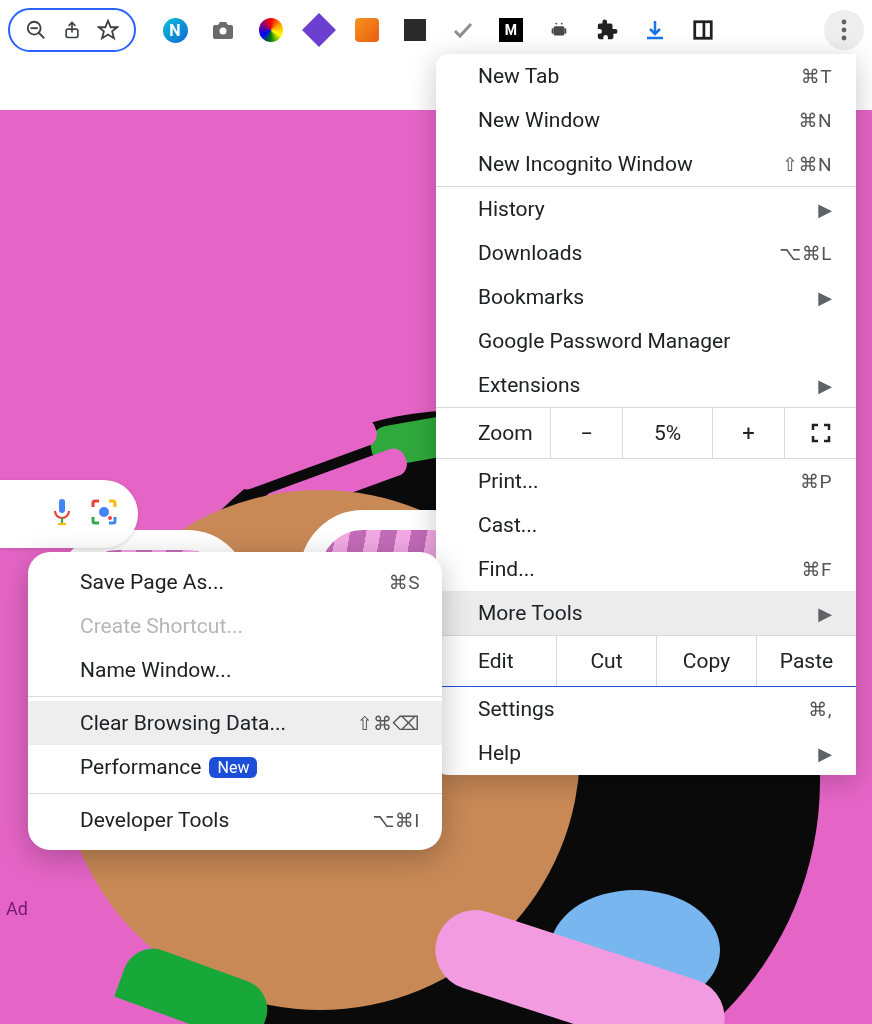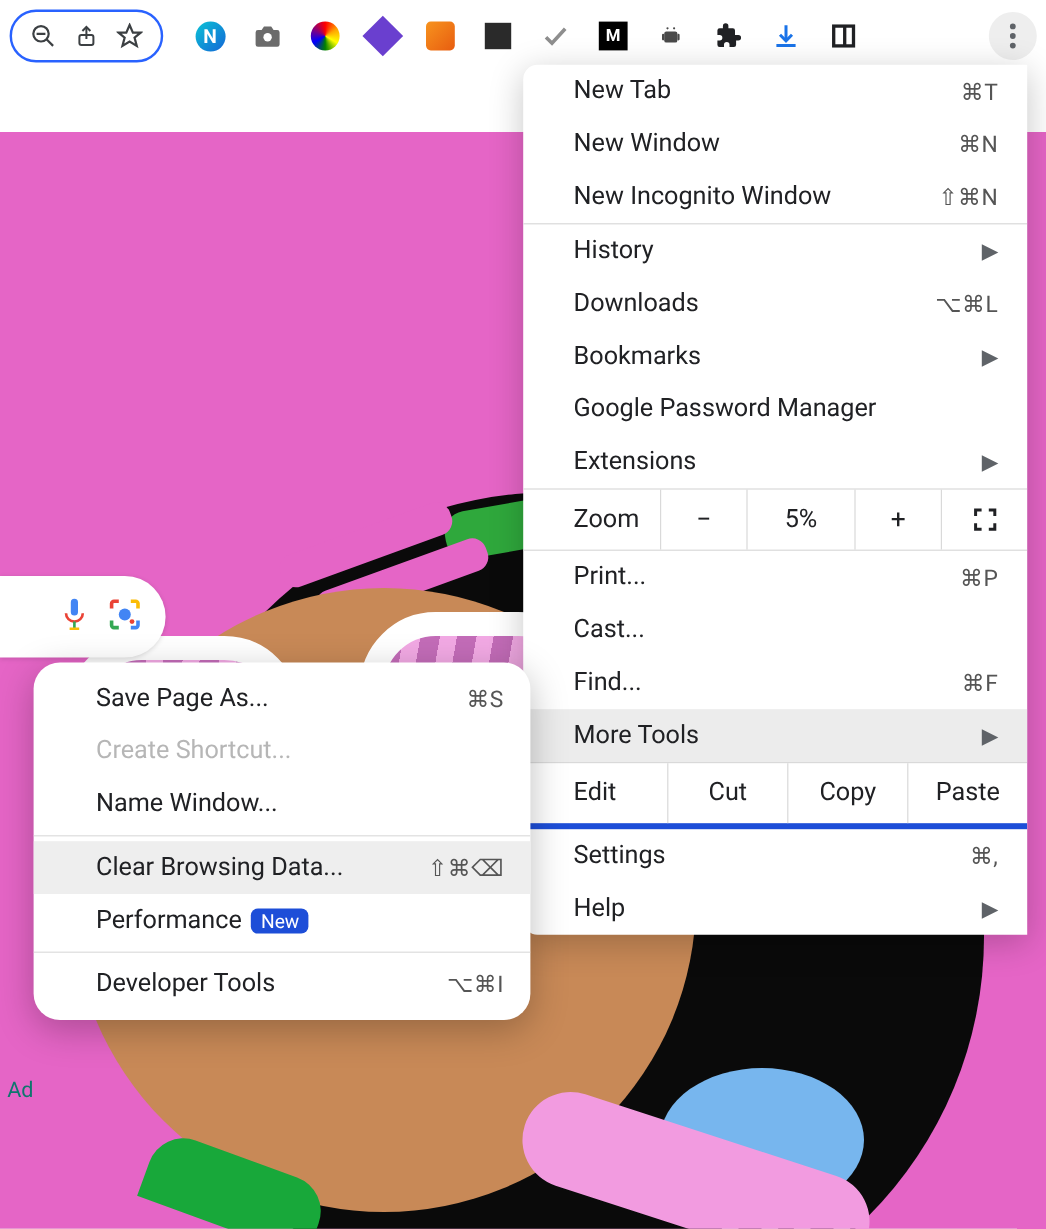--- a/index.html
+++ b/index.html
@@ -152,21 +152,21 @@
 }
 .blue-blob { position:absolute; top:780px; left:550px; width:170px; height:120px; background:#77b6ee; border-radius:50%; }
 .earring1 { position:absolute; top:880px; left:600px; width:50px; height:50px; border:12px solid #fff; border-radius:50%; }
 .earring2 { position:absolute; top:880px; left:660px; width:50px; height:50px; border:12px solid #fff; border-radius:50%; }
 .pink-bot { position:absolute; bottom:0; left:430px; width:300px; height:80px; background:#f29be0; border-radius:40px; transform:rotate(18deg);}
 
 .ad-text {
   position: absolute;
   left: 6px;
   top: 838px;
-  color: #0f766e;
+  color: #701a75;
   font-size: 18px;
 }
 
 
 .search-pill {
   position: absolute;
   top: 480px;
   left: 0;
   width: 138px;
   height: 68px;
@@ -219,21 +219,21 @@
   border-left:1px solid #d9d9d9;
   height: 50px;
   font-size:22px;
   cursor:pointer;
 }
 .zoom-row .zval { width:90px; border-left:1px solid #d9d9d9; display:flex;align-items:center;justify-content:center;height:50px;}
 
 .edit-row {
   display:flex;
   border-top:1px solid #d9d9d9;
-  border-bottom:5px solid #1d4ed8;
+  border-bottom:1px solid #1d4ed8;
 }
 .edit-row > div {
   flex:1; display:flex;align-items:center;justify-content:center;
   height:50px;
 }
 .edit-row > div + div { border-left:1px solid #d9d9d9; }
 .edit-row .elabel { justify-content:flex-start; padding-left:42px; flex:0 0 120px;}
 
 
 .submenu {

